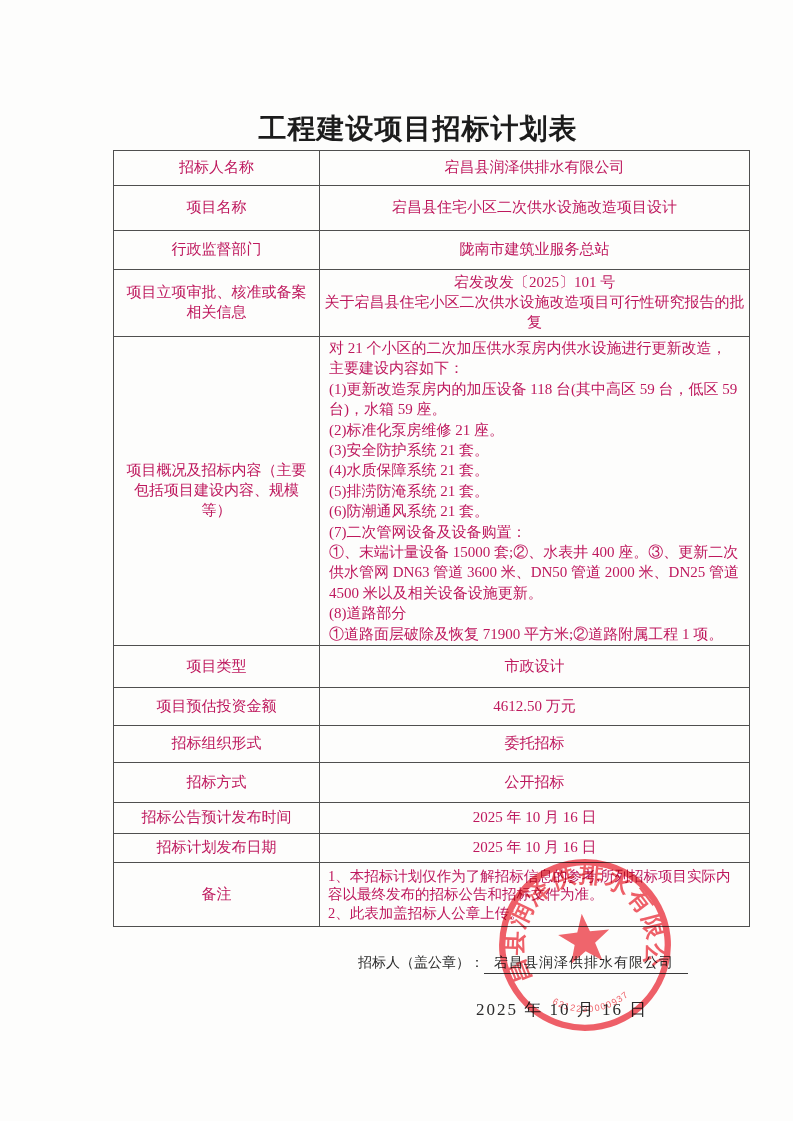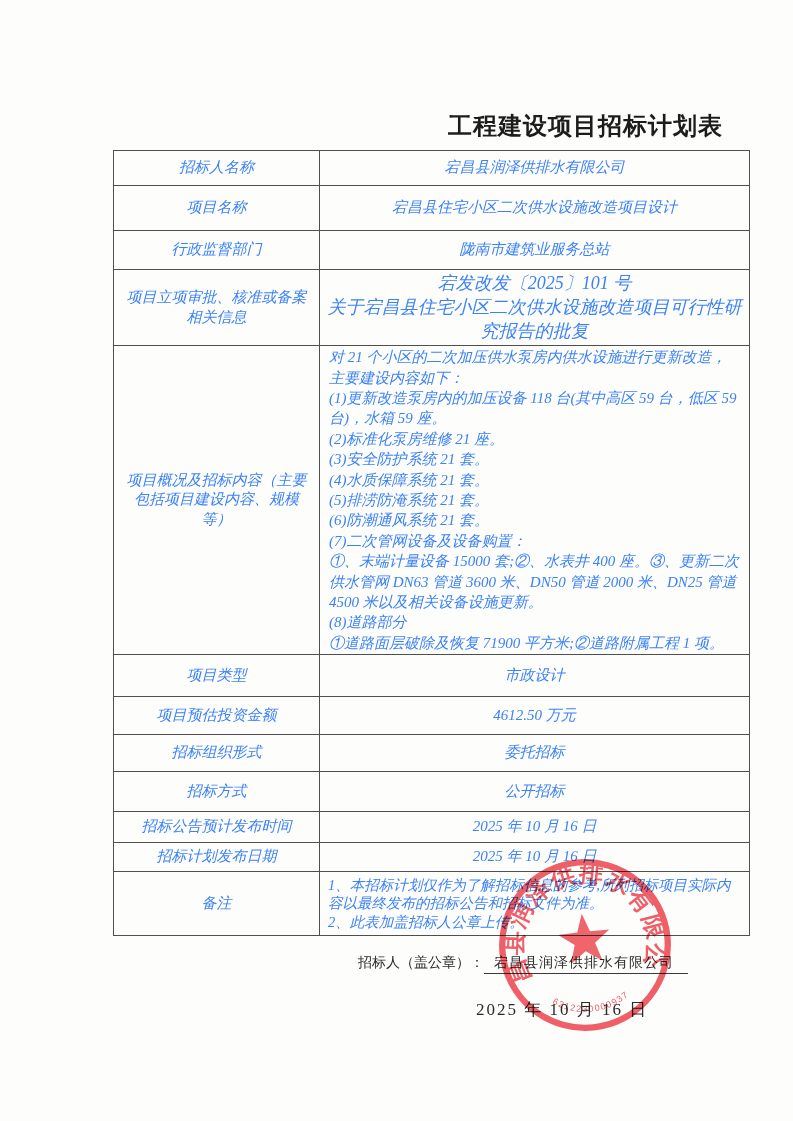--- a/index.html
+++ b/index.html
@@ -12,60 +12,59 @@
   .page{
     position:relative;
     width:793px;height:1121px;
     background:#fdfdfc;
     overflow:hidden;
   }
   .doc-title{
     position:absolute;
     left:113px;top:110px;width:610px;
     margin:0;
-    text-align:right;
-    font-size:24px;
+    text-align:center;
+    font-size:28px;
     font-weight:bold;
     letter-spacing:1px;
     color:#1c1c1c;
   }
   table.form{
     position:absolute;
     left:113px;top:150px;
     width:610px;
     border-collapse:collapse;
     table-layout:fixed;
   }
   table.form td{
     border:1.5px solid #4f4f4f;
     font-size:15px;
     line-height:1.32;
     vertical-align:middle;
     padding:2px 6px;
     white-space:pre-line;
-    color:#3b82f6;
-    font-style:italic;
+    color:#be185d;
   }
   td.lbl{
     width:193px;
     text-align:center;
   }
   td.val{
     width:417px;
     text-align:center;
   }
   td.val.left{
     text-align:left;
     padding:0 9px;
   }
   tr.r1 td{height:30px;}
   tr.r2 td{height:40px;}
   tr.r3 td{height:34px;}
   tr.r4 td{height:62px;}
-  tr.r4 td.val{font-size:18px;padding:2px 3px;text-align:center;}
+  tr.r4 td.val{font-size:15px;padding:2px 3px;text-align:center;}
   tr.r5 td{height:304px;}
   tr.r5 td.val{line-height:20.4px;}
   tr.r6 td{height:37px;}
   tr.r7 td{height:33px;}
   tr.r8 td{height:32px;}
   tr.r9 td{height:35px;}
   tr.r10 td{height:26px;text-align:center;}
   tr.r11 td{height:24px;}
   tr.r12 td{height:57px;}
   tr.r12 td.val{font-size:14.5px;line-height:18.6px;padding:3px 8px;}

